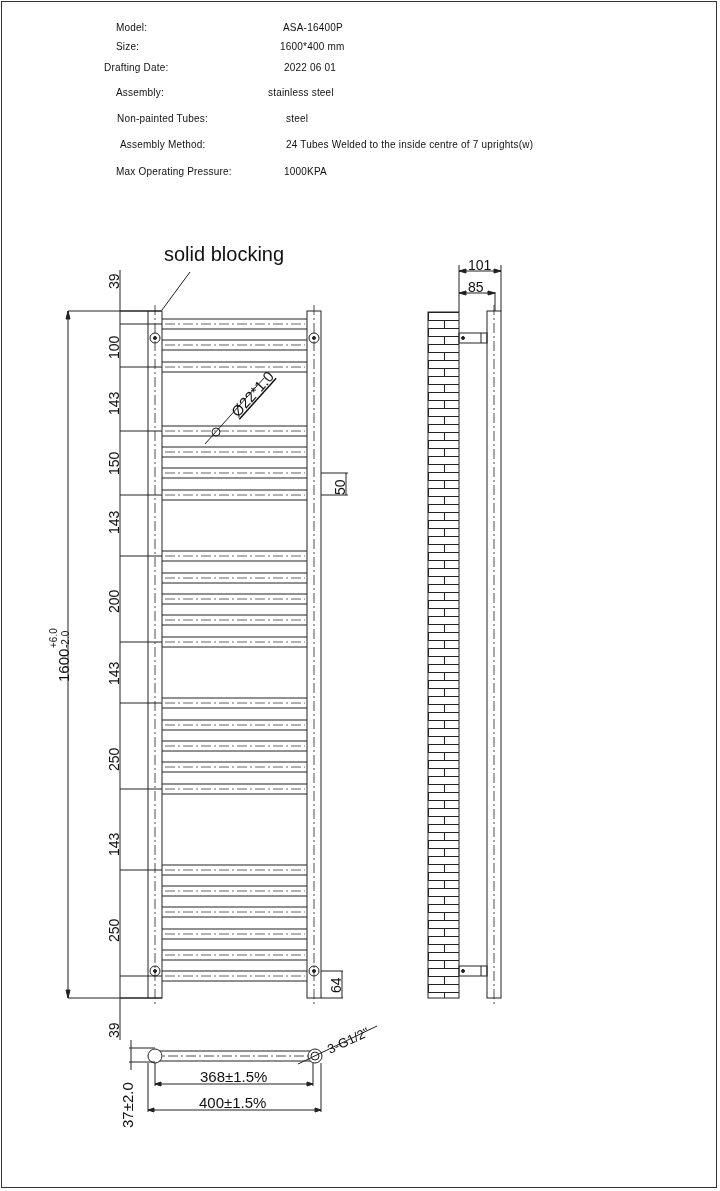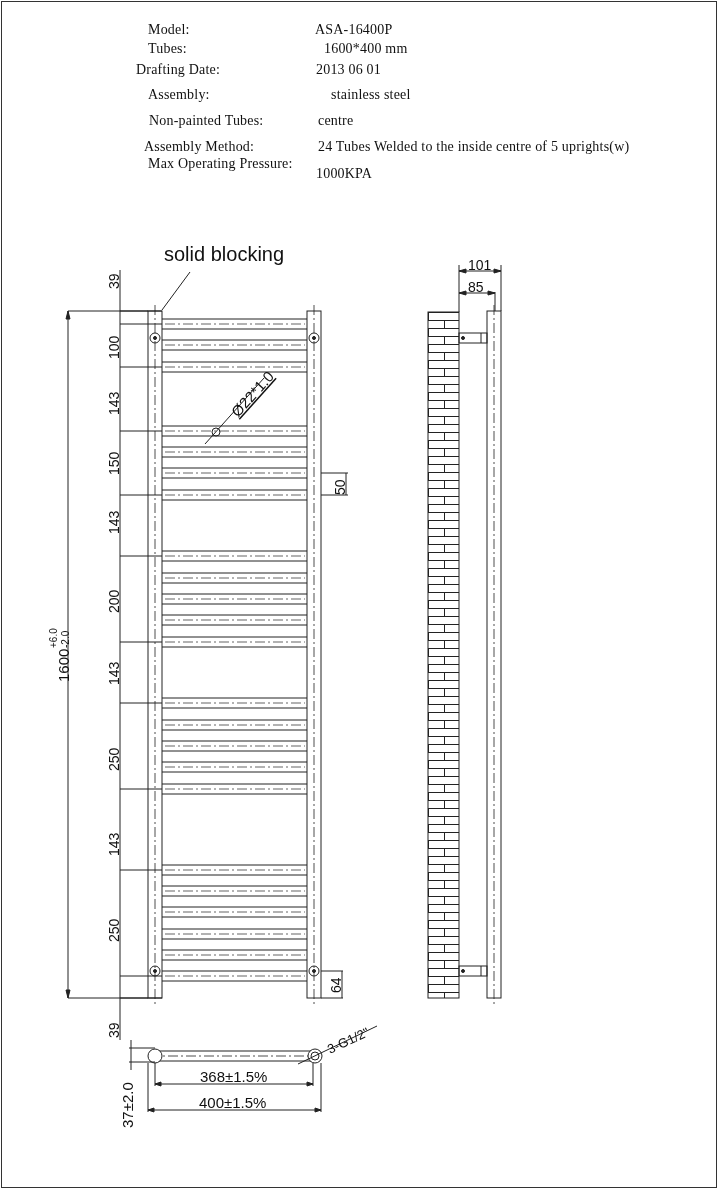--- a/index.html
+++ b/index.html
@@ -1,43 +1,43 @@
 <!DOCTYPE html>
 <html><head>
 <meta charset="utf-8">
 <style>
   html, body { margin: 0; padding: 0; background: #ffffff; }
   body { width: 720px; height: 1191px; position: relative; overflow: hidden; }
   .frame {
     position: absolute; left: 1px; top: 1px; width: 716px; height: 1187px;
     border: 1px solid #333; box-sizing: border-box;
   }
-  .spec { position: absolute; font-family: Liberation Serif, serif; font-size: 14px; color: #111; white-space: nowrap; letter-spacing: 0.2px; margin-left: 32px; }
+  .spec { position: absolute; font-family: Liberation Sans, sans-serif; font-size: 10px; color: #111; white-space: nowrap; letter-spacing: 0.2px; }
   svg { position: absolute; left: 0; top: 0; }
   svg text { font-family: "Liberation Sans", "DejaVu Sans", sans-serif; fill: #111; }
 </style>
 </head>
 <body>
 
 <div class="frame"></div>
 
 <div>
   <span class="spec" style="left:116px;top:22px">Model:</span>
   <span class="spec" style="left:283px;top:22px">ASA-16400P</span>
-  <span class="spec" style="left:116px;top:41px">Tubes:</span>
-  <span class="spec" style="left:292px;top:41px">1600*400 mm</span>
+  <span class="spec" style="left:116px;top:41px">Size:</span>
+  <span class="spec" style="left:280px;top:41px">1600*400 mm</span>
   <span class="spec" style="left:104px;top:62px">Drafting Date:</span>
-  <span class="spec" style="left:284px;top:62px">2013 06 01</span>
+  <span class="spec" style="left:284px;top:62px">2022 06 01</span>
   <span class="spec" style="left:116px;top:87px">Assembly:</span>
-  <span class="spec" style="left:299px;top:87px">stainless steel</span>
+  <span class="spec" style="left:268px;top:87px">stainless steel</span>
   <span class="spec" style="left:117px;top:113px">Non-painted Tubes:</span>
-  <span class="spec" style="left:286px;top:113px">centre</span>
-  <span class="spec" style="left:112px;top:139px">Assembly Method:</span>
-  <span class="spec" style="left:286px;top:139px">24 Tubes Welded to the inside centre of 5 uprights(w)</span>
-  <span class="spec" style="left:116px;top:156px">Max Operating Pressure:</span>
+  <span class="spec" style="left:286px;top:113px">steel</span>
+  <span class="spec" style="left:120px;top:139px">Assembly Method:</span>
+  <span class="spec" style="left:286px;top:139px">24 Tubes Welded to the inside centre of 7 uprights(w)</span>
+  <span class="spec" style="left:116px;top:166px">Max Operating Pressure:</span>
   <span class="spec" style="left:284px;top:166px">1000KPA</span>
 </div>
 
 <svg width="720" height="1191" viewBox="0 0 720 1191">
   <defs>
     <pattern id="brick" x="428" y="312" width="32" height="16" patternUnits="userSpaceOnUse">
       <rect width="32" height="16" fill="#fff"></rect>
       <path d="M0 0.5H32 M0 8.5H32 M0.5 0V8 M16.5 8V16 M8 0V0" stroke="#222" stroke-width="1" fill="none"></path>
     </pattern>
   </defs>

